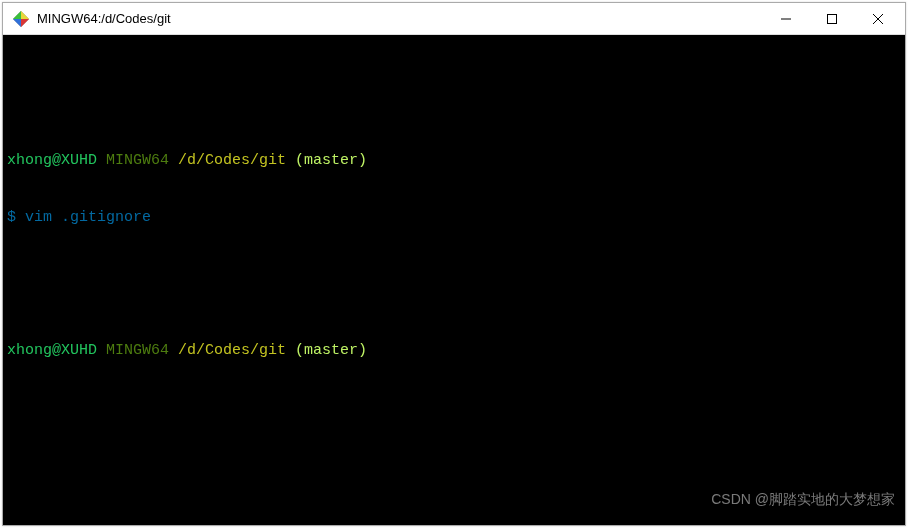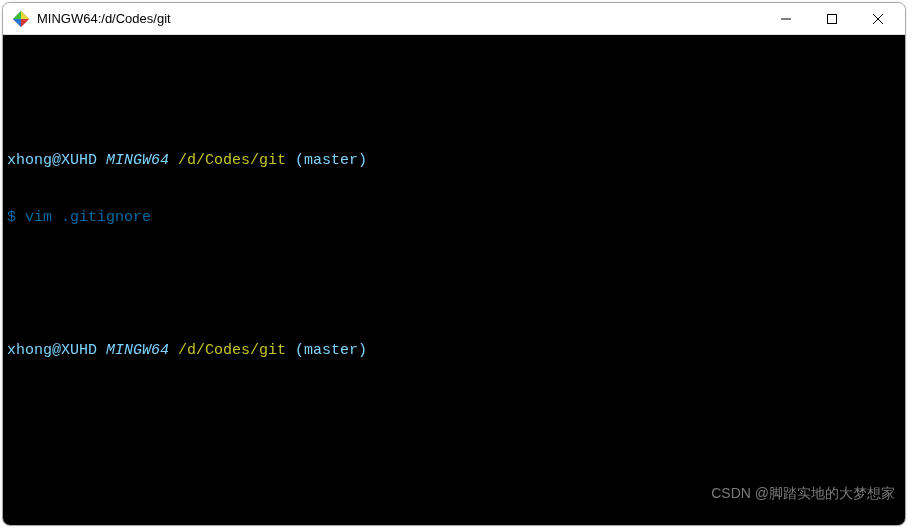--- a/index.html
+++ b/index.html
@@ -9,21 +9,21 @@
     width: 912px;
     height: 530px;
     overflow: hidden;
     position: relative;
   }
   .window {
     width: 904px;
     height: 524px;
     margin: 2px;
     border: 1px solid #aaa;
-    border-radius: 8px;
+    border-radius: 0;
     overflow: hidden;
     background: #fff;
     display: flex;
     flex-direction: column;
     box-shadow: 0 0 2px rgba(0,0,0,0.15);
   }
   .titlebar {
     height: 32px;
     background: #fff;
     display: flex;
@@ -53,29 +53,29 @@
     background: #000;
     color: #c8c8c8;
     font-size: 15px;
     line-height: 19px;
     padding: 2px 4px 4px 4px;
     white-space: pre;
     overflow: hidden;
     position: relative;
   }
   .line { white-space: pre; }
-  .c-green  { color: #7dd3fc; }
-  .c-purple { color: #7dd3fc; font-style: italic; }
+  .c-green  { color: #22c55e; }
+  .c-purple { color: #4d7c0f; }
   .c-yellow { color: #c4c421; }
-  .c-cyan   { color: #7dd3fc; }
+  .c-cyan   { color: #bef264; }
   .c-white  { color: #0369a1; }
   .watermark {
     position: absolute;
     right: 10px;
-    bottom: 22px;
+    bottom: 16px;
     font-family: "Segoe UI", Arial, sans-serif;
     font-size: 14px;
     color: rgba(220,220,220,0.55);
     pointer-events: none;
   }
 </style>
 </head>
 <body>
 
 <div class="window">

